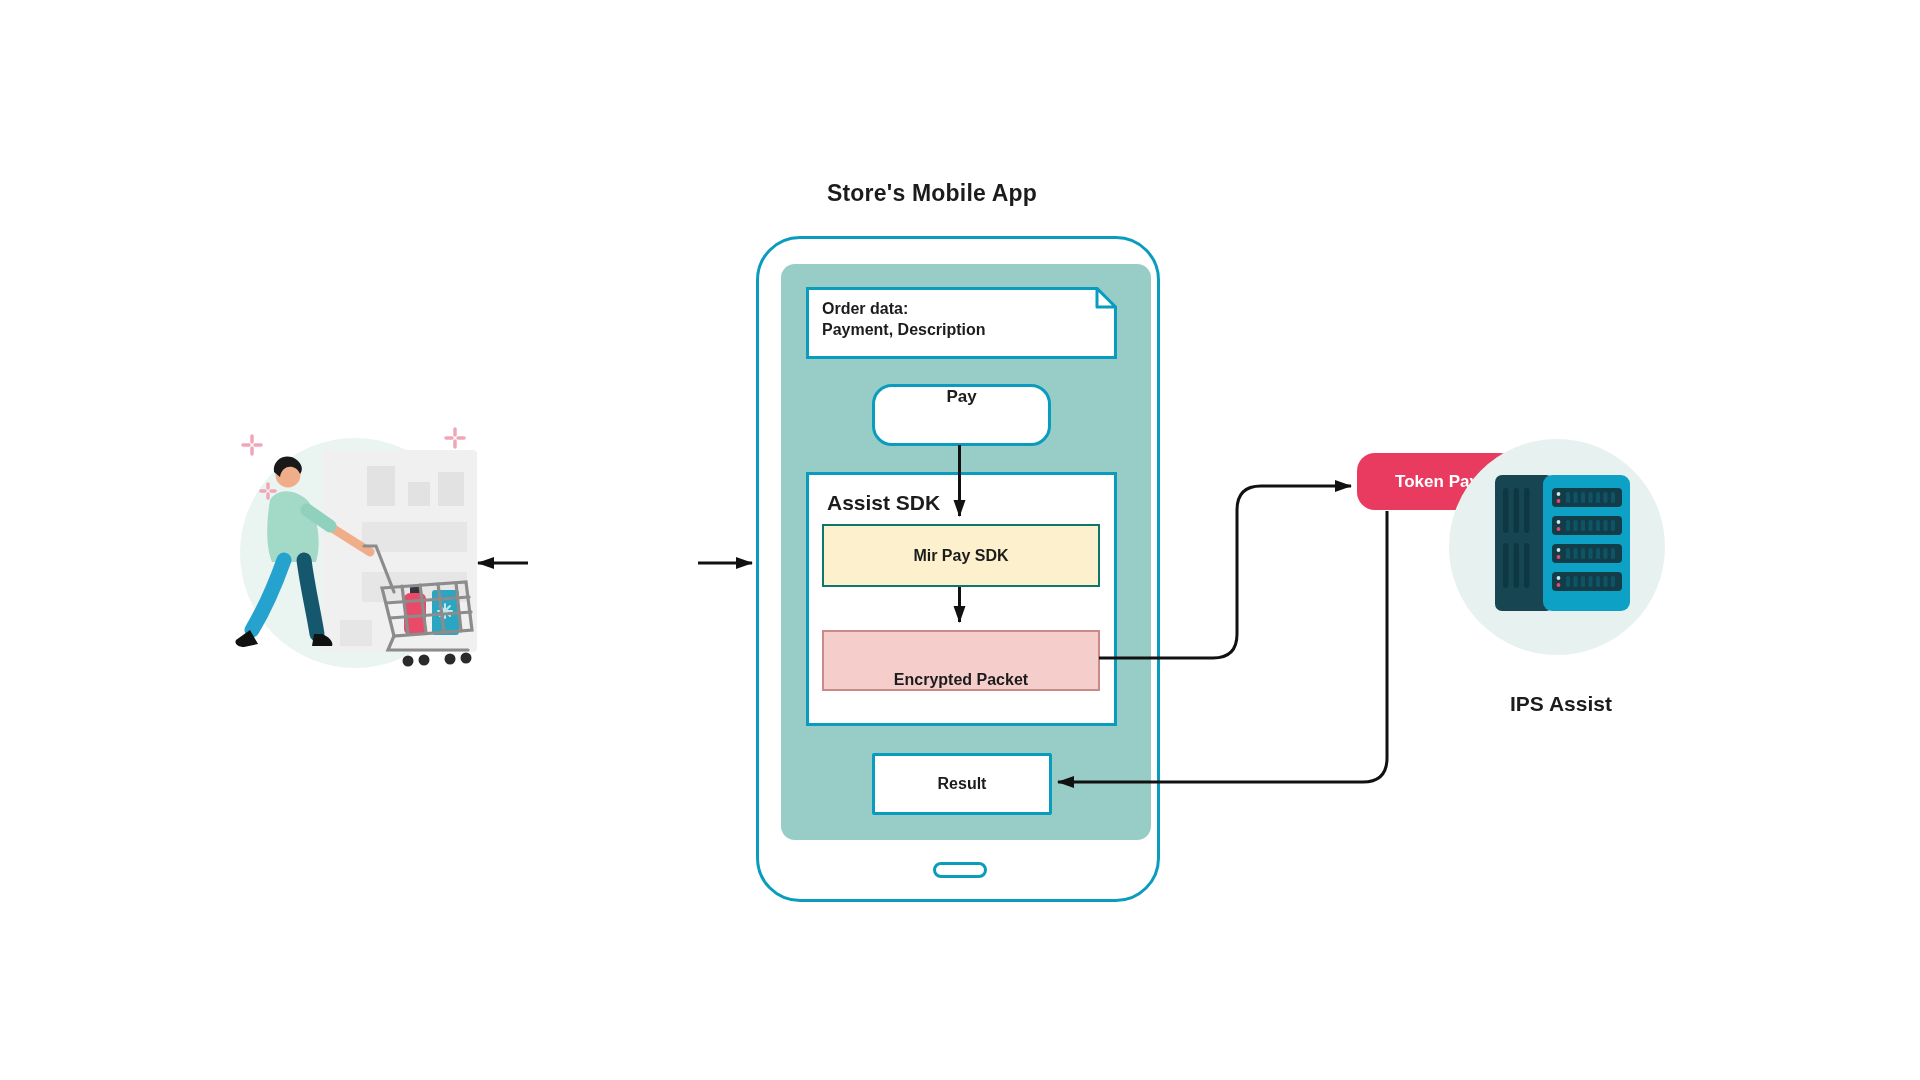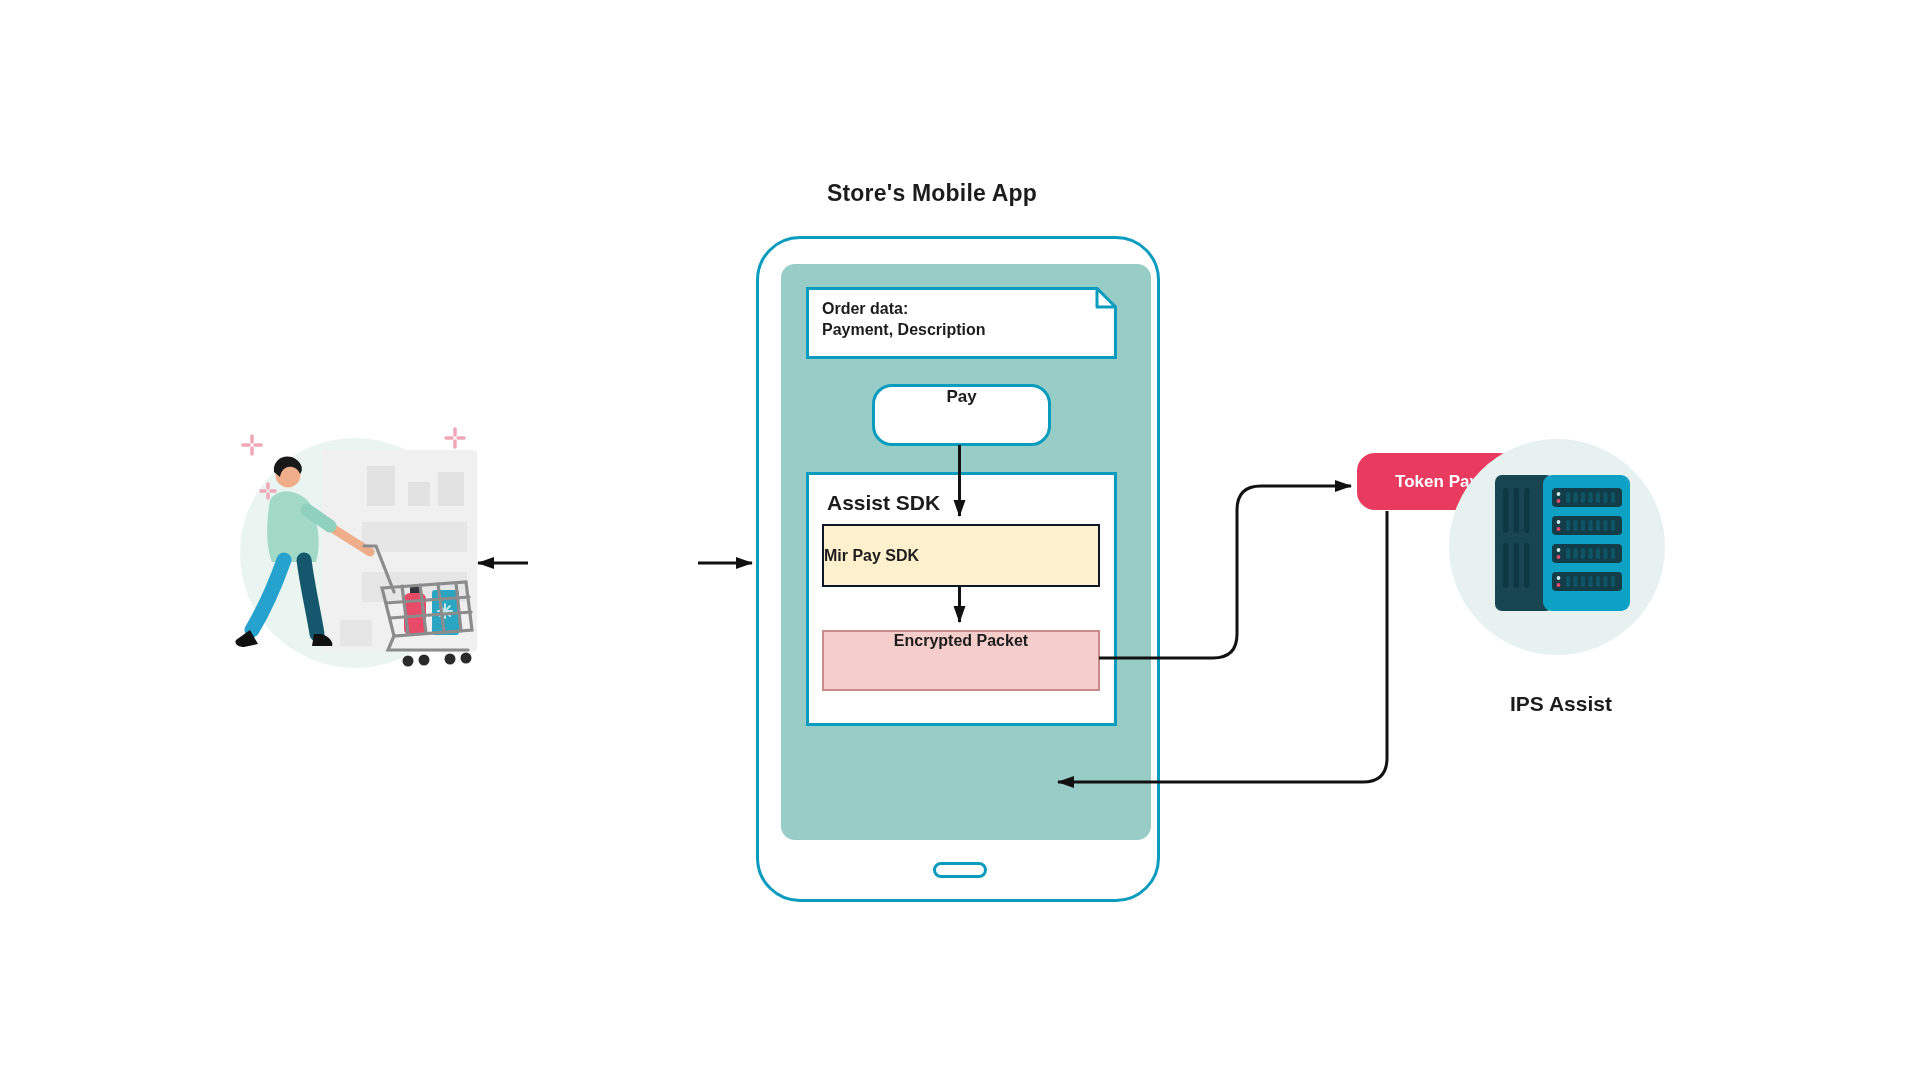--- a/index.html
+++ b/index.html
@@ -27,25 +27,25 @@
   .order-text{position:absolute;left:0;top:0;padding:11px 16px;
     font-size:16px;font-weight:700;line-height:21px;}
   .pay-btn{position:absolute;left:91px;top:120px;width:179px;height:62px;
     box-sizing:border-box;background:#fff;border:3px solid #0a9cbe;border-radius:20px;
     display:flex;align-items:flex-start;justify-content:center;
     font-size:17px;font-weight:700;}
   .assist-box{position:absolute;left:25px;top:208px;width:311px;height:254px;
     box-sizing:border-box;background:#fff;border:3px solid #0a9cbe;}
   .assist-label{position:absolute;left:18px;top:16px;font-size:21px;font-weight:700;}
   .mir-box{position:absolute;left:13px;top:49px;width:278px;height:63px;
-    box-sizing:border-box;background:#fdf0cd;border:2px solid #0f172a;
-    display:flex;align-items:center;justify-content:flex-start;font-size:16px;font-weight:700;}
+    box-sizing:border-box;background:#fdf0cd;border:2px solid #0f766e;
+    display:flex;align-items:center;justify-content:center;font-size:16px;font-weight:700;}
   .enc-box{position:absolute;left:13px;top:155px;width:278px;height:61px;
     box-sizing:border-box;background:#f5cecb;border:2px solid #c98b89;
-    display:flex;align-items:flex-start;justify-content:center;font-size:16px;font-weight:700;}
+    display:flex;align-items:flex-end;justify-content:center;font-size:16px;font-weight:700;}
   .result-box{position:absolute;left:91px;top:489px;width:180px;height:62px;
     box-sizing:border-box;background:#fff;border:3px solid #0a9cbe;border-radius:2px;
     display:flex;align-items:center;justify-content:center;font-size:16px;font-weight:700;}
   
   .token-pay{left:1357px;top:453px;width:160px;height:57px;
     background:#e93a5f;border-radius:18px;
     display:flex;align-items:center;justify-content:center;
     color:#ffffff;font-size:17px;font-weight:700;}
   
   svg.connectors{left:0;top:0;pointer-events:none;z-index:6;}
@@ -136,20 +136,23 @@
       <div class="assist-box">
         <div class="assist-label">Assist SDK</div>
         <div class="mir-box">
           <span>Mir Pay SDK</span>
         </div>
         <div class="enc-box">
           <span>Encrypted Packet</span>
         </div>
       </div>
 
+      <div class="result-box">
+        <span>Result</span>
+      </div>
     </div>
 
     <div class="home-pill"></div>
   </div>
 
   <div class="abs token-pay">
     <span>Token Pay</span>
   </div>
 
   <svg class="abs" style="left:1442px;top:428px;" width="236" height="236" viewBox="0 0 236 236">

